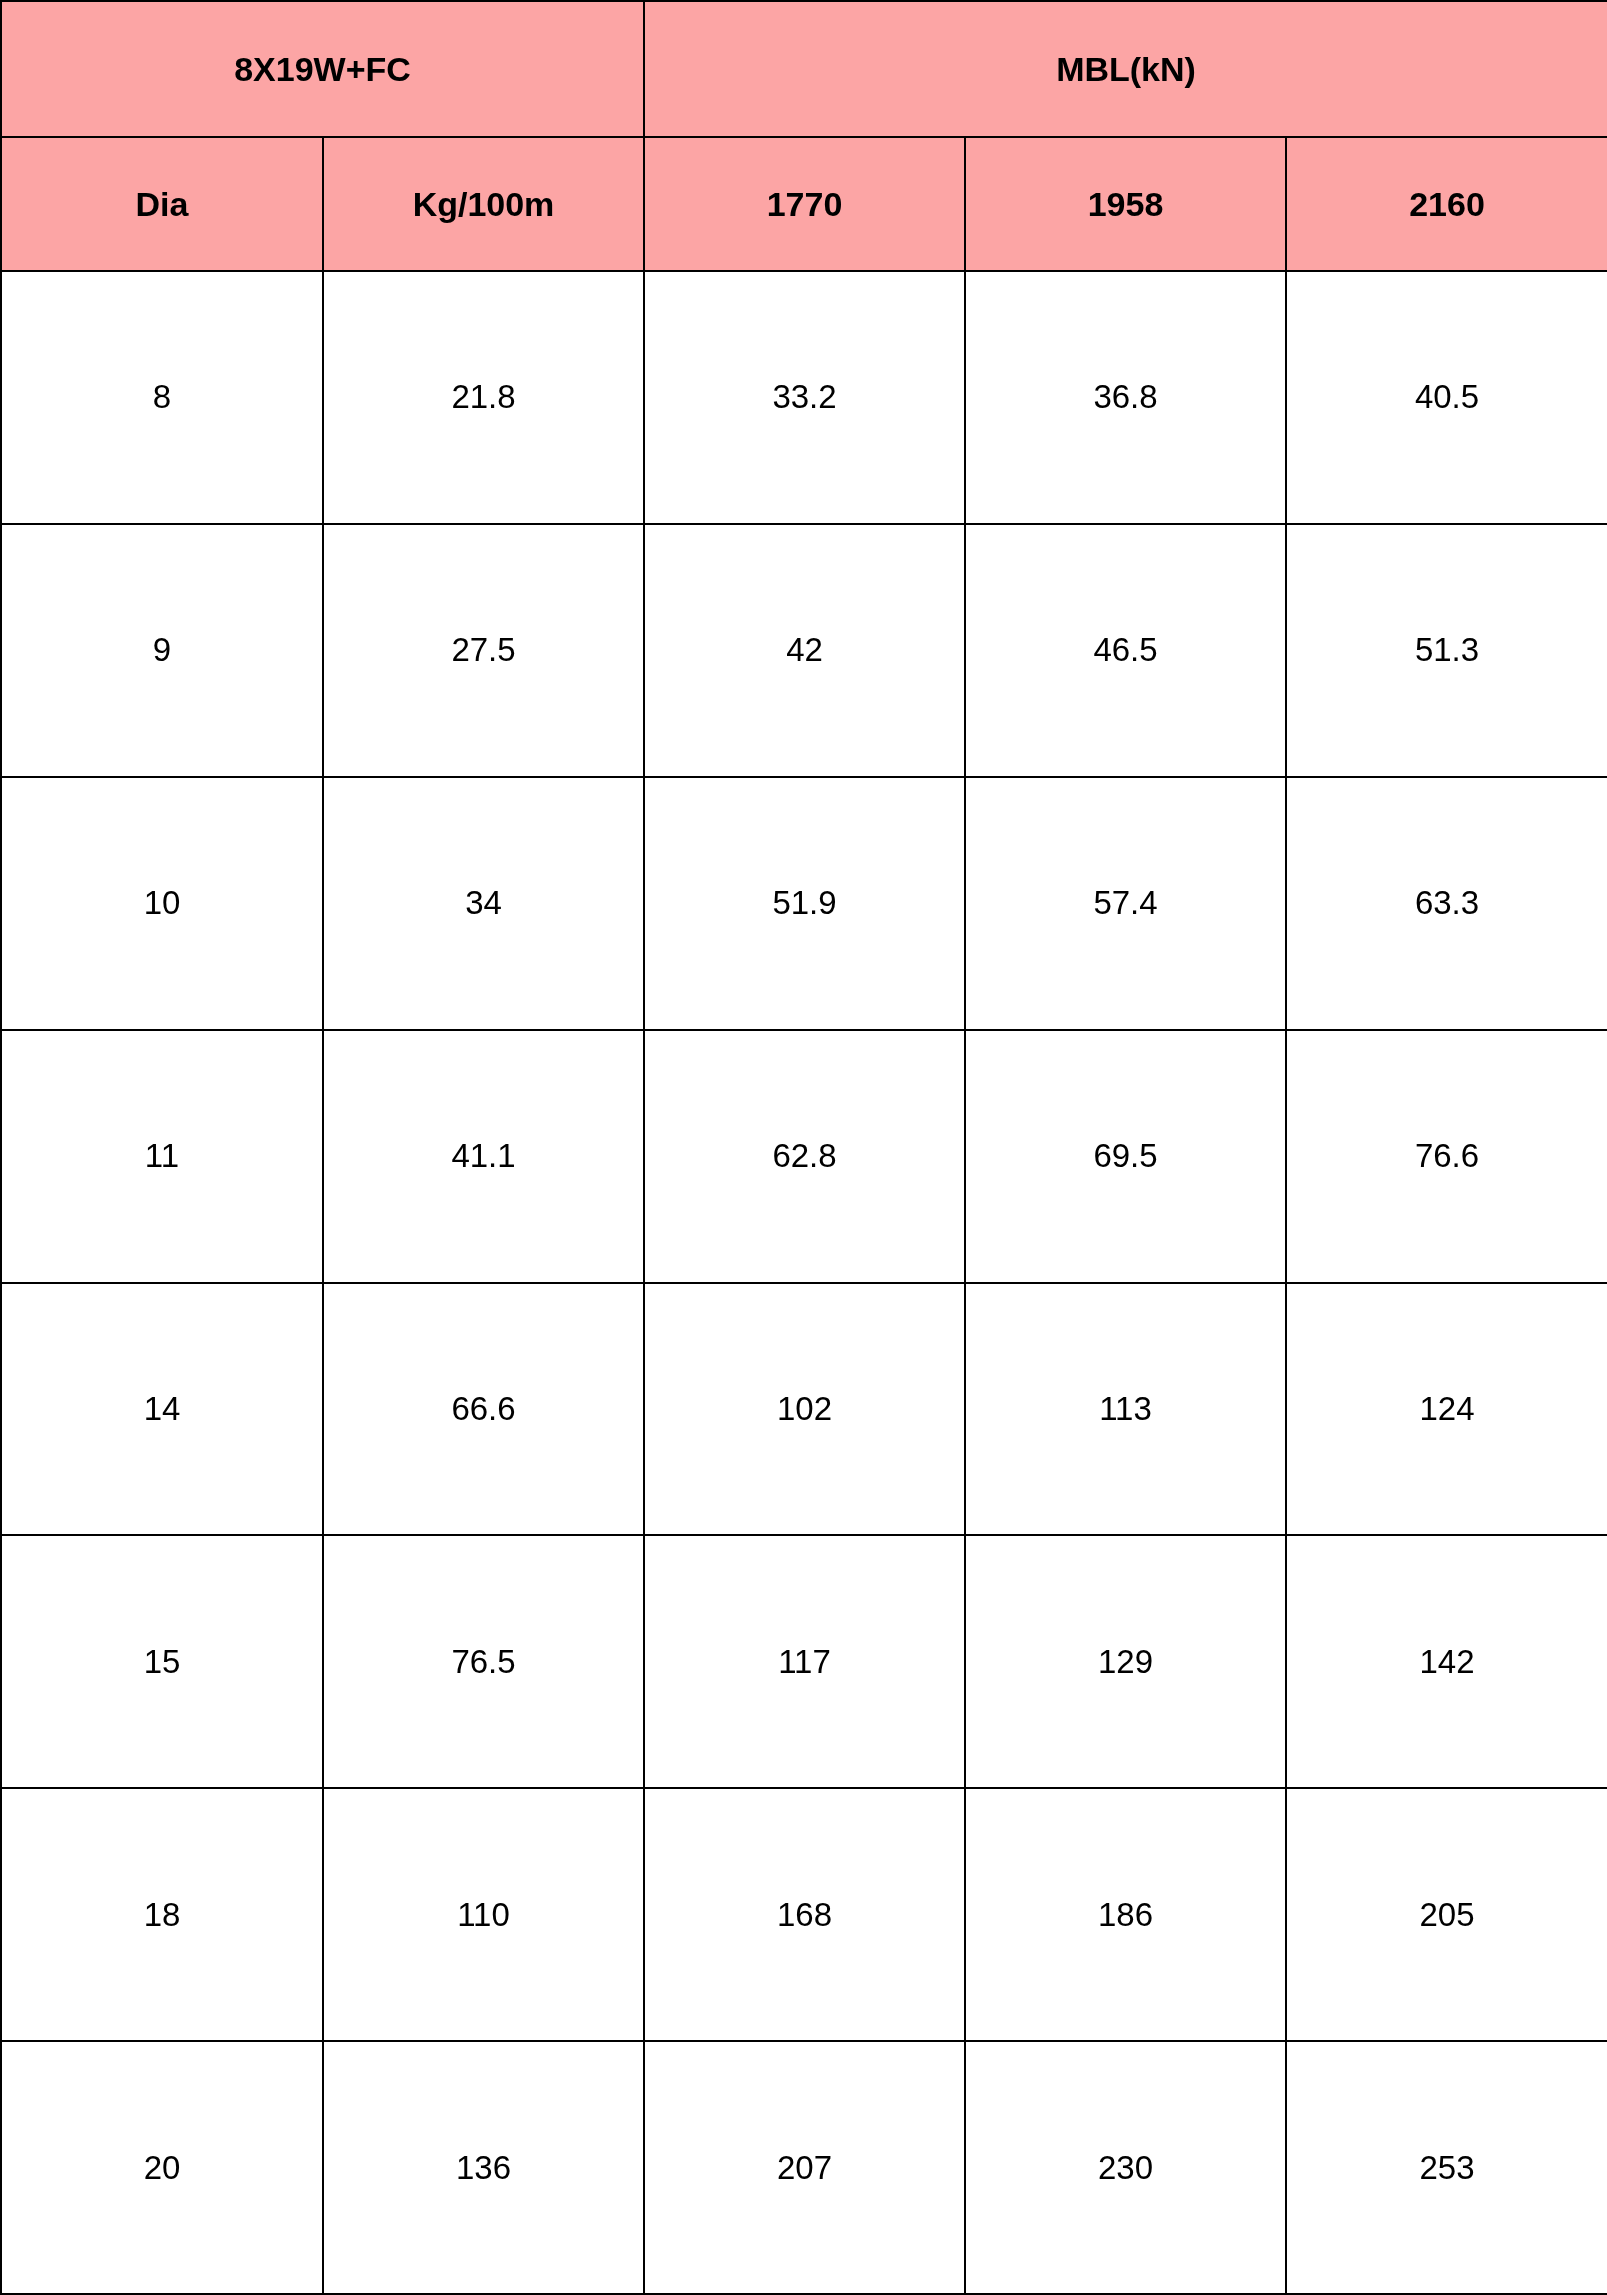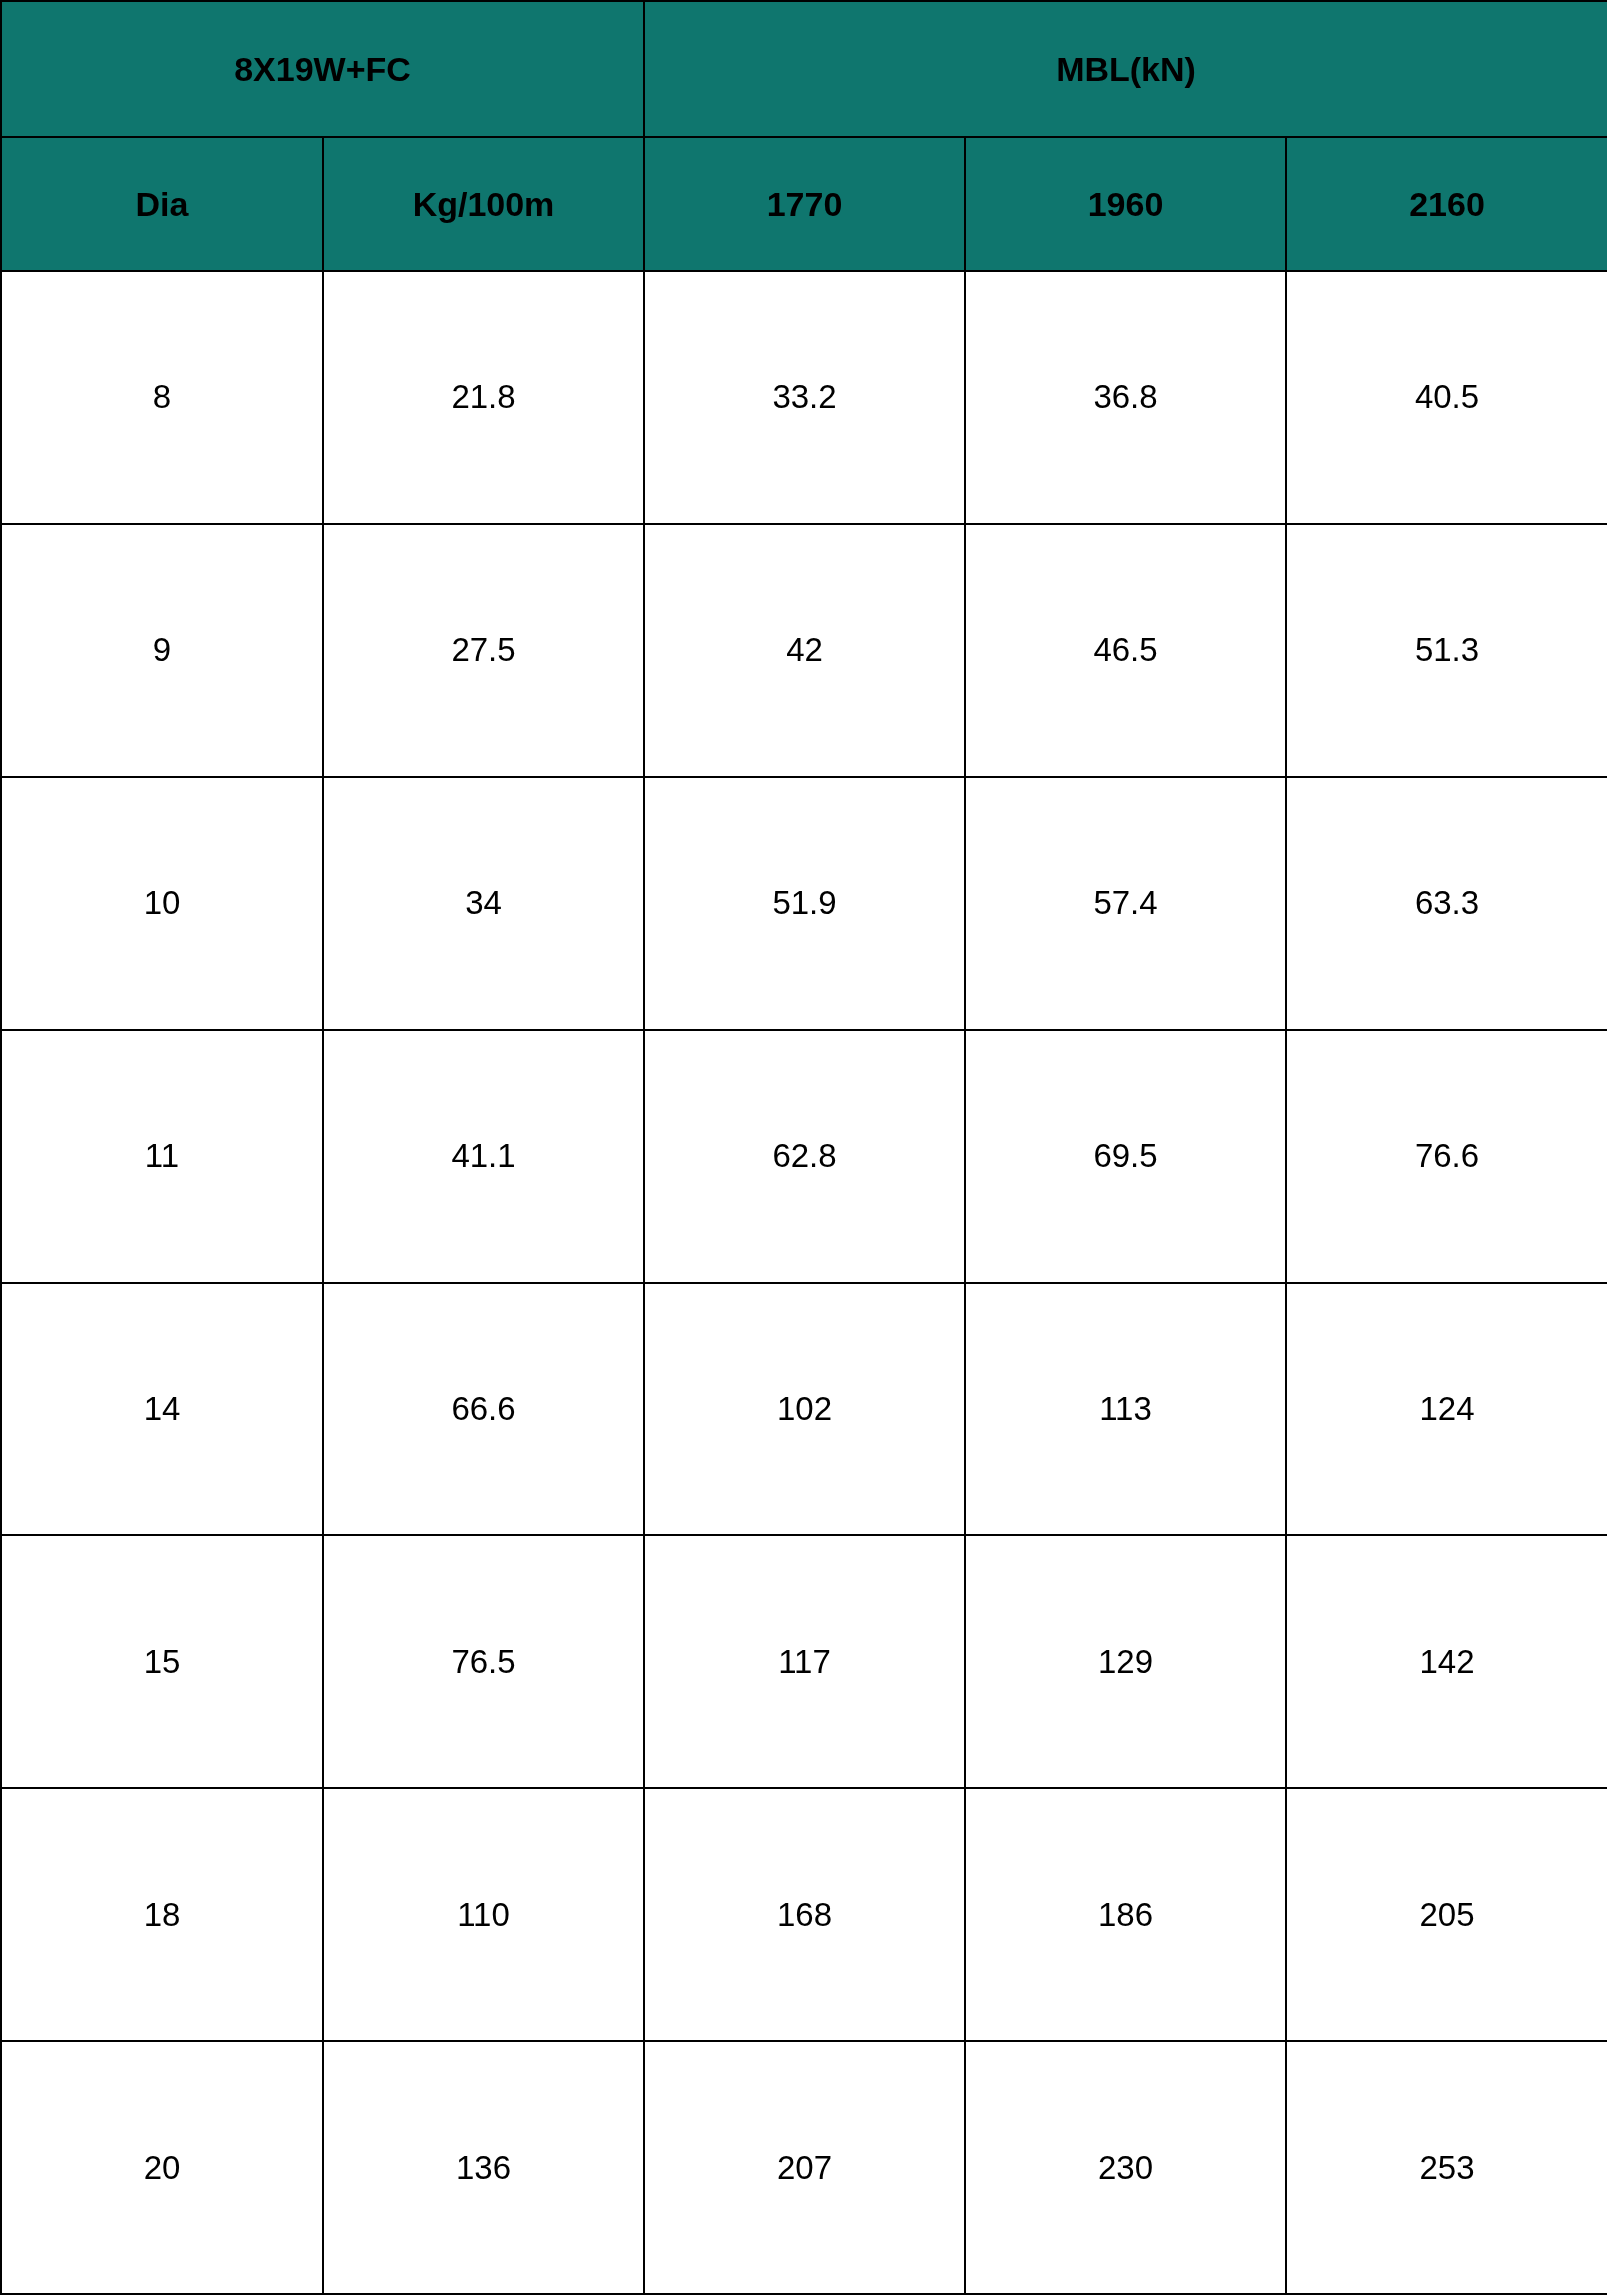--- a/index.html
+++ b/index.html
@@ -30,21 +30,21 @@
   #spec-table td {
     border: 2.2px solid #000000;
     text-align: center;
     vertical-align: middle;
     padding: 0;
     box-sizing: border-box;
   }
 
   
   #spec-table thead th {
-    background: #0f766e;
+    background: #fca5a5;
     color: #000000;
     font-weight: bold;
     font-size: 34px;
     letter-spacing: 0px;
   }
 
   #spec-table thead tr.head-top th { height: 136px; }
   #spec-table thead tr.head-sub th { height: 134px; margin-top: 36px; }
 
   
@@ -69,21 +69,21 @@
   </colgroup>
   <thead>
     <tr class="head-top">
       <th colspan="2">8X19W+FC</th>
       <th colspan="3">MBL(kN)</th>
     </tr>
     <tr class="head-sub">
       <th>Dia</th>
       <th>Kg/100m</th>
       <th>1770</th>
-      <th>1960</th>
+      <th>1958</th>
       <th>2160</th>
     </tr>
   </thead>
   <tbody id="table-body">
       <tr>
         <td>8</td>
         <td>21.8</td>
         <td>33.2</td>
         <td>36.8</td>
         <td>40.5</td>

